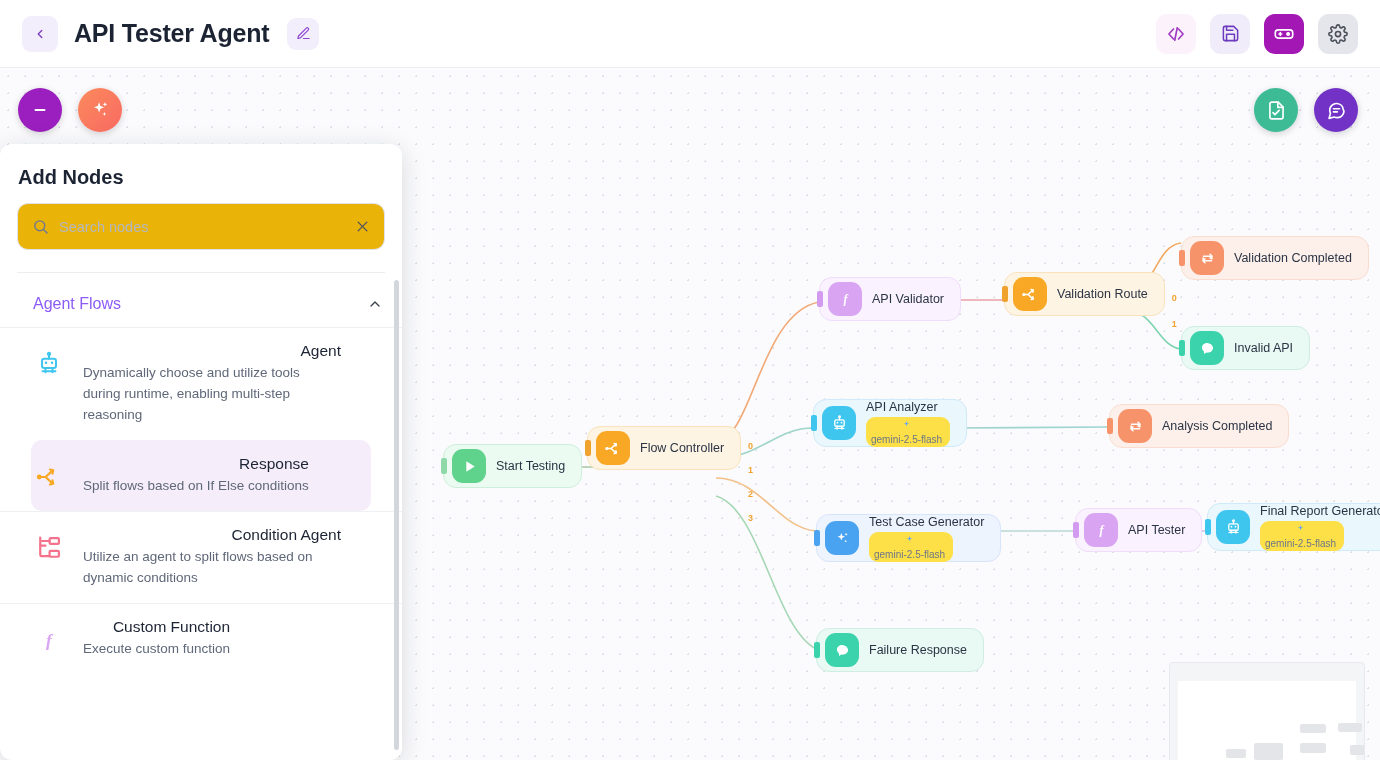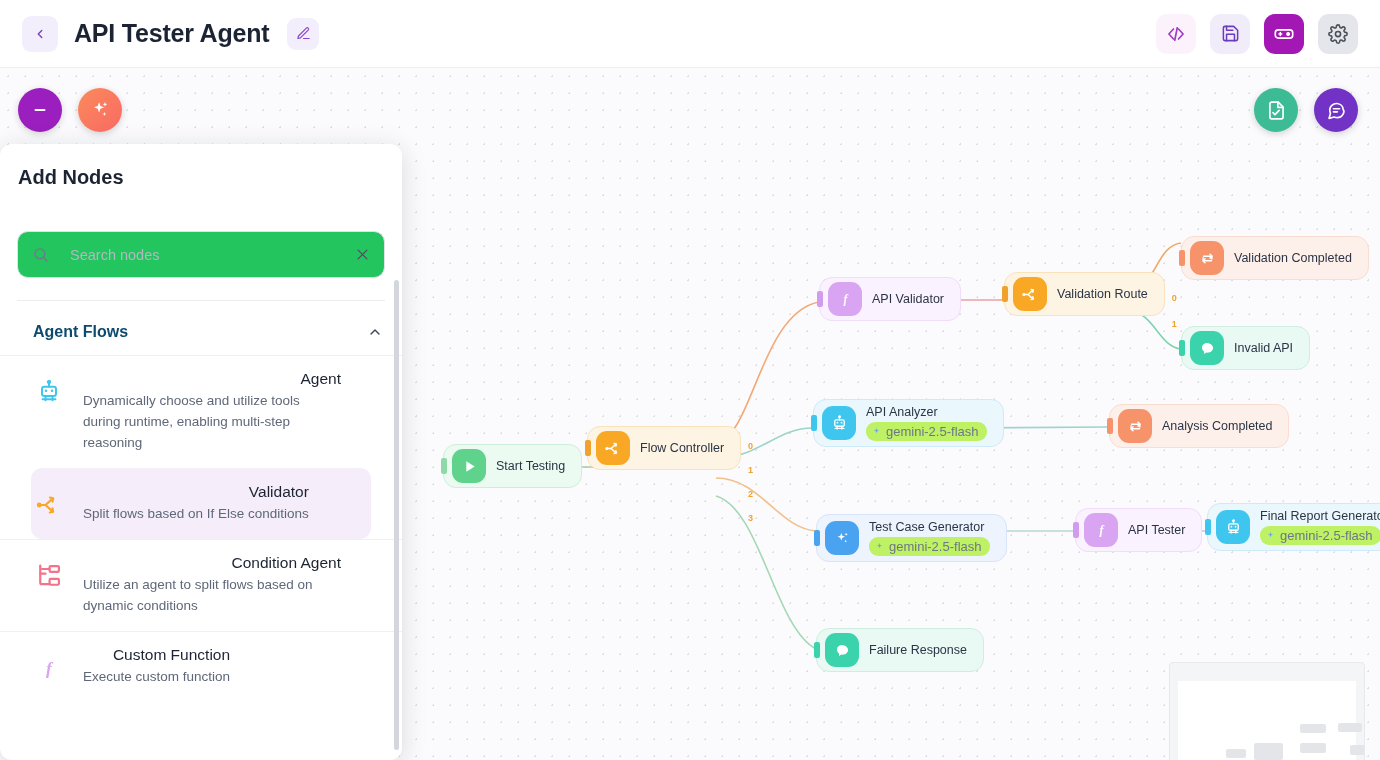--- a/index.html
+++ b/index.html
@@ -74,24 +74,25 @@
   }
   .node-ico {
     width: 34px; height: 34px; border-radius: 11px;
     display: flex; align-items: center; justify-content: center;
     flex: none;
   }
   .node-body { margin-left: 10px; display: flex; flex-direction: column; gap: 3px; }
   .node-label { font-size: 12.5px; color: #2b3445; white-space: nowrap; }
   .model-badge {
     display: inline-flex; align-items: center; gap: 4px;
-    background: #bef264; border-radius: 9px;
+    background: #fde047; border-radius: 9px;
     padding: 2px 8px 2px 5px;
-    font-size: 13px; color: #6d7687; white-space: nowrap;
+    font-size: 10px; color: #6d7687; white-space: nowrap;
     align-self: flex-start;
+    flex-direction: column;
   }
   .port {
     position: absolute; width: 6px; height: 16px; border-radius: 2px;
   }
   .port.in { left: -3px; top: 50%; margin-top: -8px; }
   .port-num {
     position: absolute; font-size: 9px; font-weight: 700;
     right: -13px;
   }
 
@@ -147,37 +148,37 @@
     z-index: 50;
     overflow: hidden;
   }
   .panel-title {
     font-size: 20px; font-weight: 700; color: #1c2434;
     padding: 22px 0 14px 18px;
   }
   .search-wrap { padding: 0 17px; }
   .search-box {
     height: 47px; border: 1px solid #dfe2e8; border-radius: 11px;
-    background: #22c55e;
-    display: flex; align-items: center; padding: 0 14px; gap: 21px; margin-top: 28px;
+    background: #eab308;
+    display: flex; align-items: center; padding: 0 14px; gap: 10px;
   }
   .search-input {
     flex: 1; border: none; outline: none; background: transparent;
     font-size: 14.5px; color: #2b3445;
     font-family: "Liberation Sans", sans-serif;
   }
   .search-input::placeholder { color: #b3b8c2; }
   .clear-x { cursor: pointer; display: flex; align-items: center; }
   .panel-divider { height: 1px; background: #ededf1; margin: 22px 17px 0 17px; }
 
   .section-hdr {
     display: flex; align-items: center; justify-content: space-between;
     padding: 22px 19px 14px 33px; cursor: pointer;
   }
-  .section-title { font-size: 16px; font-weight: 700; color: #0c4a6e; }
+  .section-title { font-size: 16px; font-weight: 400; color: #8b5cf6; }
 
   .list { position: relative; }
   .list-item {
     display: flex; align-items: flex-start; gap: 18px;
     padding: 14px 30px 14px 33px;
     border-top: 1px solid #eef0f3;
     cursor: pointer;
   }
   .list-item.selected {
     background: #f6edfa; border-radius: 11px;
@@ -576,21 +577,21 @@
                 <line x1="3.5" y1="12" x2="9" y2="12"></line>
                 <path d="M9 12 L15 6.5"></path>
                 <path d="M9 12 L15 17.5"></path>
                 <polyline points="12.8,5.6 15.6,6.3 15,9.1"></polyline>
                 <polyline points="12.8,18.4 15.6,17.7 15,14.9"></polyline>
                 <circle cx="3.6" cy="12" r="1.1" fill="#f9a826"></circle>
               </g>
             </svg>
           </span>
           <span class="li-text">
-            <span class="li-title">Validator</span>
+            <span class="li-title">Response</span>
             <span class="li-desc">Split flows based on If Else conditions</span>
           </span>
         </div>
         <div class="list-item">
           <span class="li-ico">
             <svg width="28" height="28" viewBox="0 0 24 24">
               <g fill="none" stroke="#f4728b" stroke-width="1.9" stroke-linecap="round" stroke-linejoin="round">
                 <rect x="12.5" y="3.5" width="8" height="5" rx="1"></rect>
                 <rect x="12.5" y="14.5" width="8" height="5" rx="1"></rect>
                 <path d="M4.5 3v14.5a1.5 1.5 0 0 0 1.5 1.5h6.5"></path>

